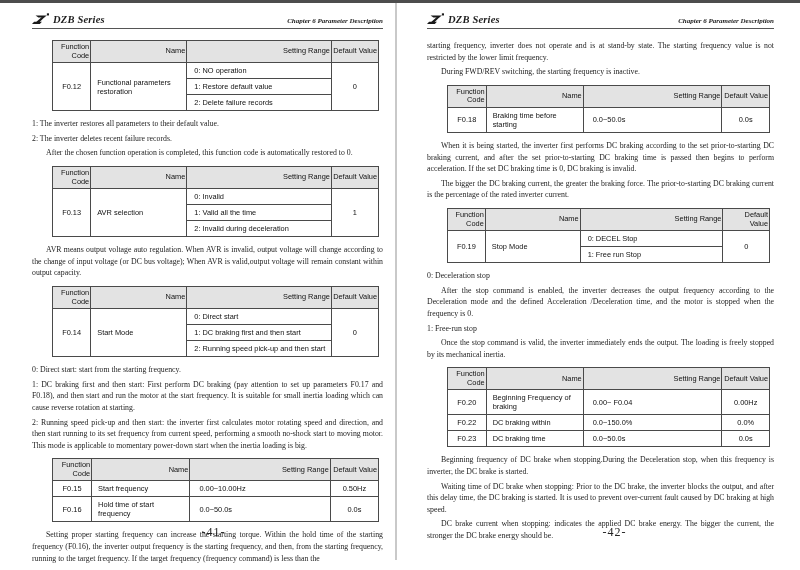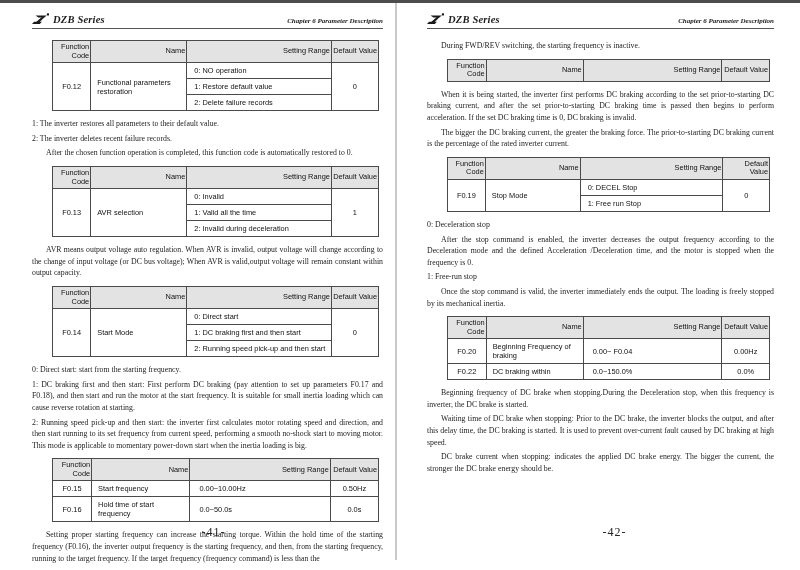--- a/index.html
+++ b/index.html
@@ -184,32 +184,39 @@
         <polygon points="5,3 21,3 17,6 9,6" fill="#1a1a1a"></polygon>
         <polygon points="19,4 9,14 4,14 15,4" fill="#1a1a1a"></polygon>
         <polygon points="3,12 14,12 11,15 0,15" fill="#1a1a1a"></polygon>
         <rect x="21" y="0" width="3" height="3" fill="#1a1a1a"></rect>
       </svg>
       <span class="brand-text">DZB Series</span>
     </div>
     <div class="chapter">Chapter 6 Parameter Description</div>
   </div>
 
+  <p class="note">starting frequency, inverter does not operate and is at stand-by state. The starting frequency value is not restricted by the lower limit frequency.</p>
   <p class="para">During FWD/REV switching, the starting frequency is inactive.</p>
 
   <table class="ptable">
     <thead>
       <tr>
         <th class="c-code">Function Code</th>
         <th class="c-name">Name</th>
         <th class="c-range">Setting Range</th>
         <th class="c-def">Default Value</th>
       </tr>
     </thead>
     <tbody>
+      <tr>
+        <td class="c-code">F0.18</td>
+        <td class="c-name">Braking time before starting</td>
+        <td class="c-range">0.0~50.0s</td>
+        <td class="c-def">0.0s</td>
+      </tr>
     </tbody>
   </table>
 
   <p class="para">When it is being started, the inverter first performs DC braking according to the set prior-to-starting DC braking current, and after the set prior-to-starting DC braking time is passed then begins to perform acceleration. If the set DC braking time is 0, DC braking is invalid.</p>
   <p class="para">The bigger the DC braking current, the greater the braking force. The prior-to-starting DC braking current is the percentage of the rated inverter current.</p>
 
   <table class="ptable">
     <thead>
       <tr>
         <th class="c-code">Function Code</th>
@@ -251,20 +258,26 @@
         <td class="c-name">Beginning Frequency of braking</td>
         <td class="c-range">0.00~ F0.04</td>
         <td class="c-def">0.00Hz</td>
       </tr>
       <tr>
         <td class="c-code">F0.22</td>
         <td class="c-name">DC braking within</td>
         <td class="c-range">0.0~150.0%</td>
         <td class="c-def">0.0%</td>
       </tr>
+      <tr>
+        <td class="c-code">F0.23</td>
+        <td class="c-name">DC braking time</td>
+        <td class="c-range">0.0~50.0s</td>
+        <td class="c-def">0.0s</td>
+      </tr>
     </tbody>
   </table>
 
   <p class="para">Beginning frequency of DC brake when stopping.During the Deceleration stop, when this frequency is inverter, the DC brake is started.</p>
   <p class="para">Waiting time of DC brake when stopping: Prior to the DC brake, the inverter blocks the output, and after this delay time, the DC braking is started. It is used to prevent over-current fault caused by DC braking at high speed.</p>
   <p class="para">DC brake current when stopping: indicates the applied DC brake energy. The bigger the current, the stronger the DC brake energy should be.</p>
 
   <div class="footer">-42-</div>
 </div>
 

